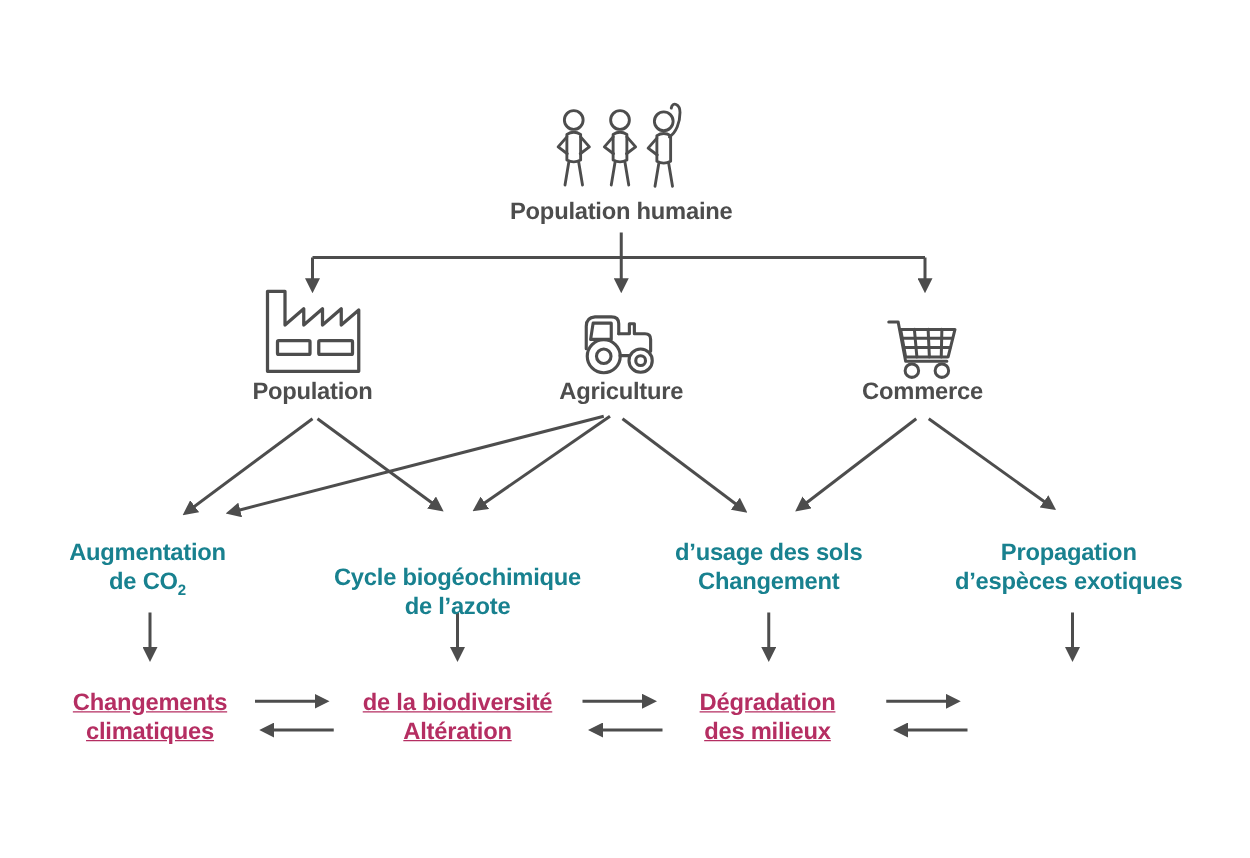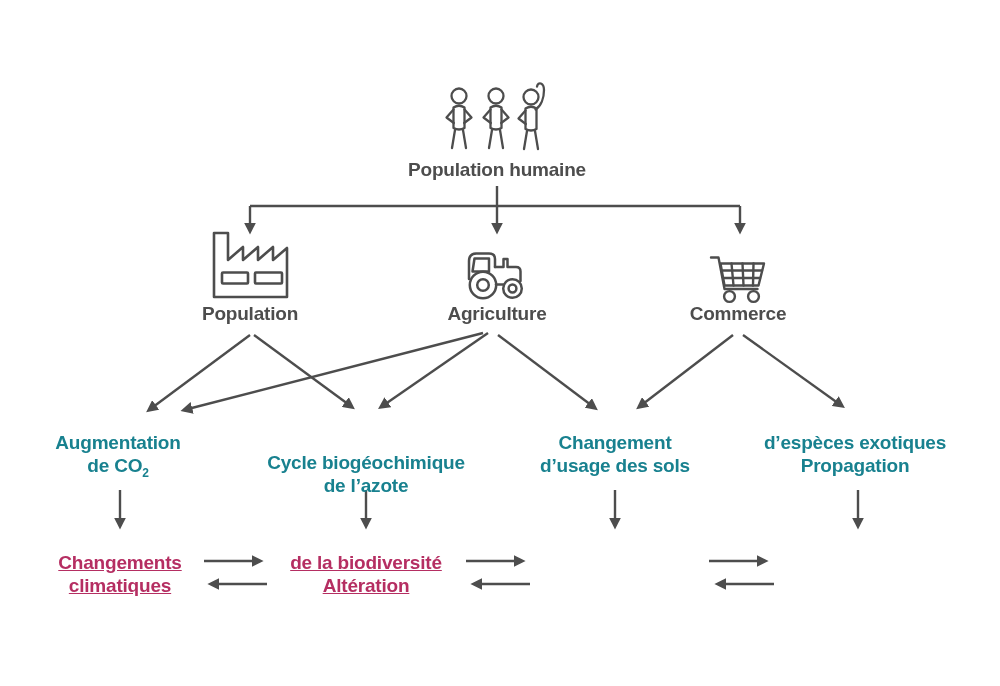--- a/index.html
+++ b/index.html
@@ -119,30 +119,34 @@
 
   <div class="label teal" style="left:8px;top:431px;width:220px;">
     <div>Augmentation</div>
     <div><span>de CO</span><span class="sub">2</span></div>
   </div>
   <div class="label teal" style="left:256px;top:431px;width:220px;margin-top:20px;">
     <div>Cycle biogéochimique</div>
     <div>de l’azote</div>
   </div>
   <div class="label teal" style="left:505px;top:431px;width:220px;">
+    <div>d’usage des sols</div>
     <div>Changement</div>
-    <div>d’usage des sols</div>
   </div>
   <div class="label teal" style="left:745px;top:431px;width:220px;">
+    <div>Propagation</div>
     <div>d’espèces exotiques</div>
-    <div>Propagation</div>
   </div>
 
   <div class="label magenta" style="left:10px;top:551px;width:220px;">
     <div>Changements</div>
     <div>climatiques</div>
   </div>
   <div class="label magenta" style="left:256px;top:551px;width:220px;">
     <div>de la biodiversité</div>
     <div>Altération</div>
   </div>
+  <div class="label magenta" style="left:504px;top:551px;width:220px;">
+    <div>Dégradation</div>
+    <div>des milieux</div>
+  </div>
 
 </div>
 
 </body></html>

